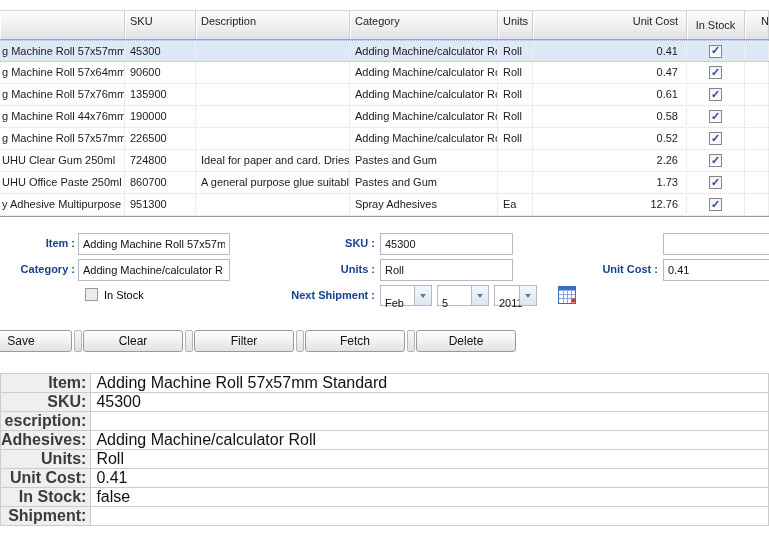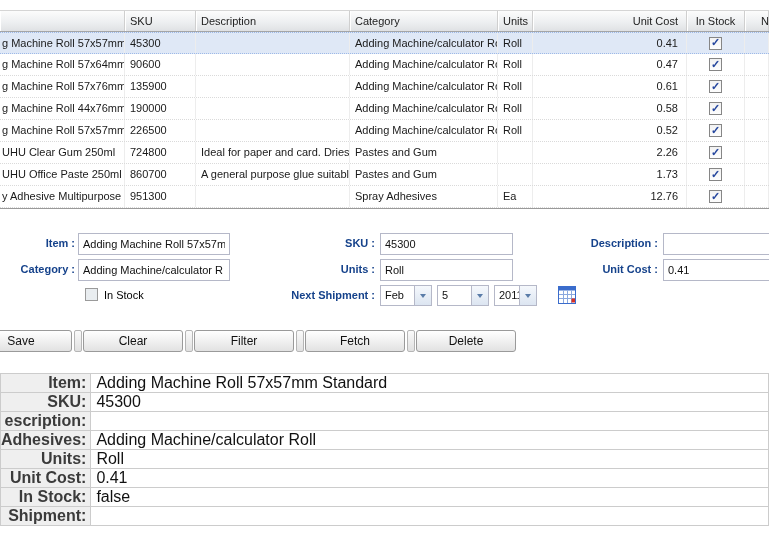--- a/index.html
+++ b/index.html
@@ -1,21 +1,21 @@
 <!DOCTYPE html>
 <html><head>
 <meta charset="utf-8">
 <style>
   * { margin:0; padding:0; box-sizing:border-box; }
   body { background:#fff; font-family:"Liberation Sans", sans-serif; }
   .screen { position:relative; width:769px; height:540px; background:#fff; overflow:hidden; font-size:11px; color:#1a1a1a; }
 
   
   .grid { position:absolute; top:10px; left:0; width:769px; border-bottom:1px solid #9a9a9a; }
-  .grid-head { display:flex; height:22px; background:linear-gradient(#fcfcfc,#eceef0 60%,#dfe1e4); border-top:1px solid #d5d5d5; border-bottom:1px solid #a5a5a5; color:#222; }
+  .grid-head { display:flex; height:30px; background:linear-gradient(#fcfcfc,#eceef0 60%,#dfe1e4); border-top:1px solid #d5d5d5; border-bottom:1px solid #a5a5a5; color:#222; }
   .grid-head .cell { border-right:1px solid #cfcfcf; box-shadow:inset 1px 0 0 #fff; }
   .grid-row { display:flex; height:22px; border-bottom:1px dotted #dadada; background:#fff; cursor:default; }
   .grid-row.selected { background:#dfe8f6; border-top:1px dotted #9db9e8; border-bottom:1px dotted #9db9e8; }
   .cell { height:100%; line-height:20px; padding-left:5px; overflow:hidden; white-space:nowrap; }
   .grid-row .cell { border-right:1px solid #ededed; }
   .c-item { width:125px; padding-left:2px; }
   .c-sku  { width:71px; }
   .c-desc { width:154px; }
   .c-cat  { width:148px; }
   .c-units{ width:35px; }
@@ -25,21 +25,21 @@
   .gcheck { width:13px; height:13px; border:1px solid #868686; background:linear-gradient(#f2f2f2,#fdfdfd); display:flex; align-items:center; justify-content:center; }
   .gcheck .mark { font-style:normal; font-size:11px; font-weight:bold; color:#26479e; line-height:1; margin-top:-1px; }
 
   
   .form { position:absolute; top:228px; left:0; width:769px; height:90px; }
   .flabel { position:absolute; height:21px; line-height:21px; text-align:right; color:#15428b; white-space:nowrap; overflow:hidden;font-weight:bold; }
   .flabel.bold { font-weight:bold; }
   .blacklabel { position:absolute; height:21px; line-height:21px; color:#000; }
   .tf { position:absolute; height:22px; border:1px solid #b5b8c8; font-family:"Liberation Sans",sans-serif; font-size:11px; padding:0 4px; color:#111; background:#fff; }
   .combo { position:absolute; height:21px; border:1px solid #b5b8c8; background:#fff; }
-  .combo-text { position:absolute; left:4px; top:0; line-height:19px; color:#111; }
+  .combo-text { position:absolute; left:4px; top:8px; line-height:19px; color:#111; }
   .combo-trigger { position:absolute; right:0; top:0; width:17px; height:100%; border-left:1px solid #b5b8c8; background:linear-gradient(#f5f8fc,#dce5f1); display:flex; align-items:center; justify-content:center; cursor:pointer; }
   .chev { width:0; height:0; border-left:3px solid transparent; border-right:3px solid transparent; border-top:4px solid #5a7ca8; }
   .fcheck { position:absolute; width:13px; height:13px; border:1px solid #9a9a9a; background:#e9edf0; }
   .calbtn { position:absolute; width:18px; height:18px; cursor:pointer; }
 
   
   .btnbar { position:absolute; top:330px; left:0; width:769px; height:22px; }
   .btn { position:absolute; top:0; height:22px; background:linear-gradient(#ffffff,#e2e2e2); border:1px solid #9a9a9a; border-radius:3px; font-size:12px; color:#111; text-align:center; line-height:20px; cursor:pointer; }
   .btn-sep { position:absolute; top:0; width:8px; height:22px; background:linear-gradient(#fafafa,#e0e0e0); border:1px solid #b5b5b5; border-radius:2px; }
 
@@ -186,21 +186,20 @@
         <div class="cell c-next"></div>
       </div>
 
   </div>
 
   <div class="form">
     <div class="flabel bold" style="left:0; top:5px; width:75px;">Item :</div>
     <input class="tf" style="left: 78px; top: 5px; width: 152px;" value="Adding Machine Roll 57x57m">
     <div class="flabel" style="left:280px; top:5px; width:95px;">SKU :</div>
     <input class="tf" style="left: 380px; top: 5px; width: 133px;" value="45300">
-    <div class="flabel" style="left:540px; top:5px; width:118px;">Description :</div>
     <input class="tf" style="left: 663px; top: 5px; width: 130px;" value="">
 
     <div class="flabel" style="left:0; top:31px; width:75px;">Category :</div>
     <input class="tf" style="left: 78px; top: 31px; width: 152px;" value="Adding Machine/calculator R">
     <div class="flabel" style="left:280px; top:31px; width:95px;">Units :</div>
     <input class="tf" style="left: 380px; top: 31px; width: 133px;" value="Roll">
     <div class="flabel" style="left:540px; top:31px; width:118px;">Unit Cost :</div>
     <input class="tf" style="left: 663px; top: 31px; width: 130px;" value="0.41">
 
     <span class="fcheck" style="left:85px; top:60px;"></span>

